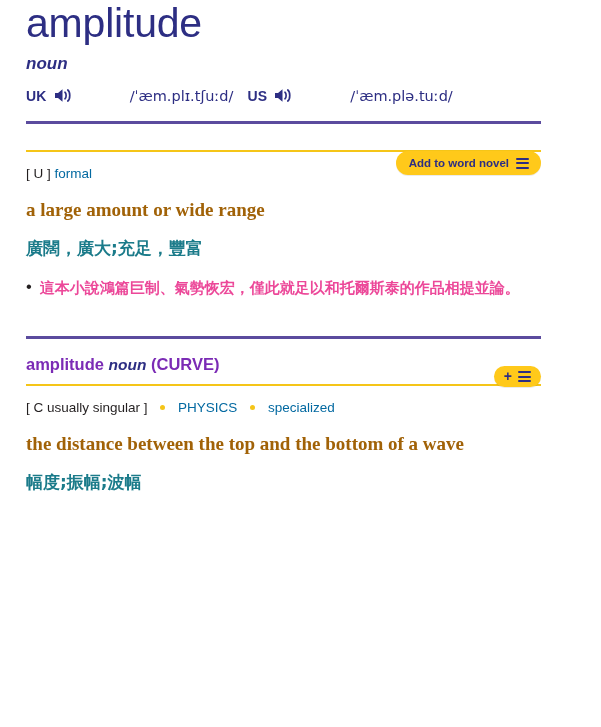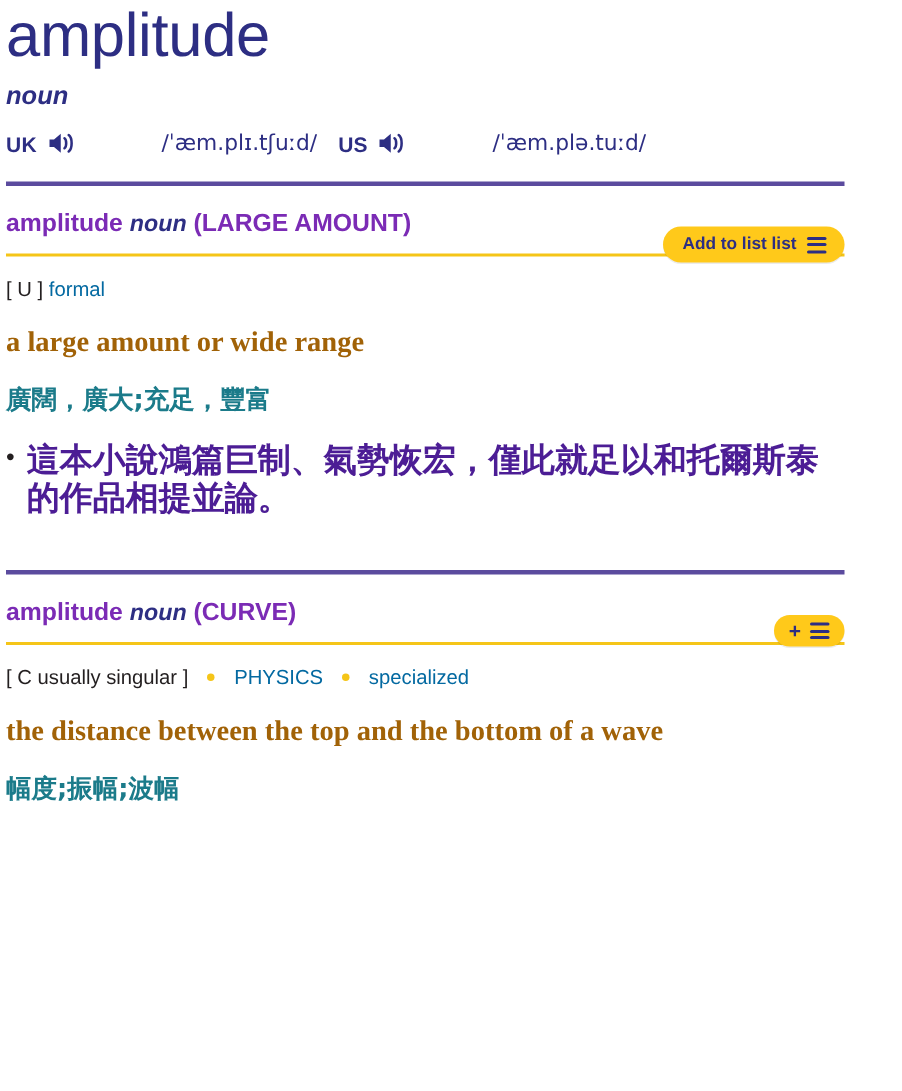--- a/index.html
+++ b/index.html
@@ -11,21 +11,21 @@
   }
   body {
     font-family: "Liberation Sans", sans-serif;
     color: #231f20;
     position: relative;
     width: 601px;
     height: 727px;
     overflow: hidden;
   }
   .page {
-    padding: 0 4px;
+    padding: 0 26px;
     width: 567px;
   }
 
   
   .headword {
     font-size: 41px;
     line-height: 46px;
     color: #2d2e83;
     font-weight: normal;
     margin: 0;
@@ -186,22 +186,22 @@
   }
   .ex-body { flex: 1 1 auto; }
   .ex-en {
     font-style: italic;
     color: #231f20;
     font-family: "Liberation Serif", serif;
     font-size: 17.5px;
     line-height: 25px;
   }
   .ex-zh {
-    color: #4c1d95;
-    font-size: 22px;
+    color: #ec4899;
+    font-size: 15px;
     line-height: 25px;
     margin-top: 2px;
     font-family: "DejaVu Sans", sans-serif;
   }
   .zh { font-family: "DejaVu Sans", sans-serif; font-weight: bold; }
   .sense-gap { height: 18px; }
 </style>
 </head>
 <body>
 
@@ -230,28 +230,23 @@
           <path d="M14.8 3c2.6 1.9 2.6 9.1 0 11" stroke="#2d2e83" stroke-width="1.7" fill="none" stroke-linecap="round"></path>
         </svg>
       </span>
       <span class="ipa">/ˈæm.plə.tuːd/</span>
     </div>
   </div>
 
   <hr class="rule-thick">
 
   <div class="sense">
-    <div class="sense-head">
-      <span class="hw">amplitude</span>
-      <span class="pos">noun</span>
-      <span class="guide">(LARGE AMOUNT)</span>
-    </div>
 
     <button class="wordlist-btn">
-      <span>Add to list list</span>
+      <span>Add to word novel</span>
       <span class="list-glyph">
           <i></i>
           <i></i>
           <i></i>
         </span>
     </button>
 
     <hr class="yellow-rule">
 
     <div class="gram">

